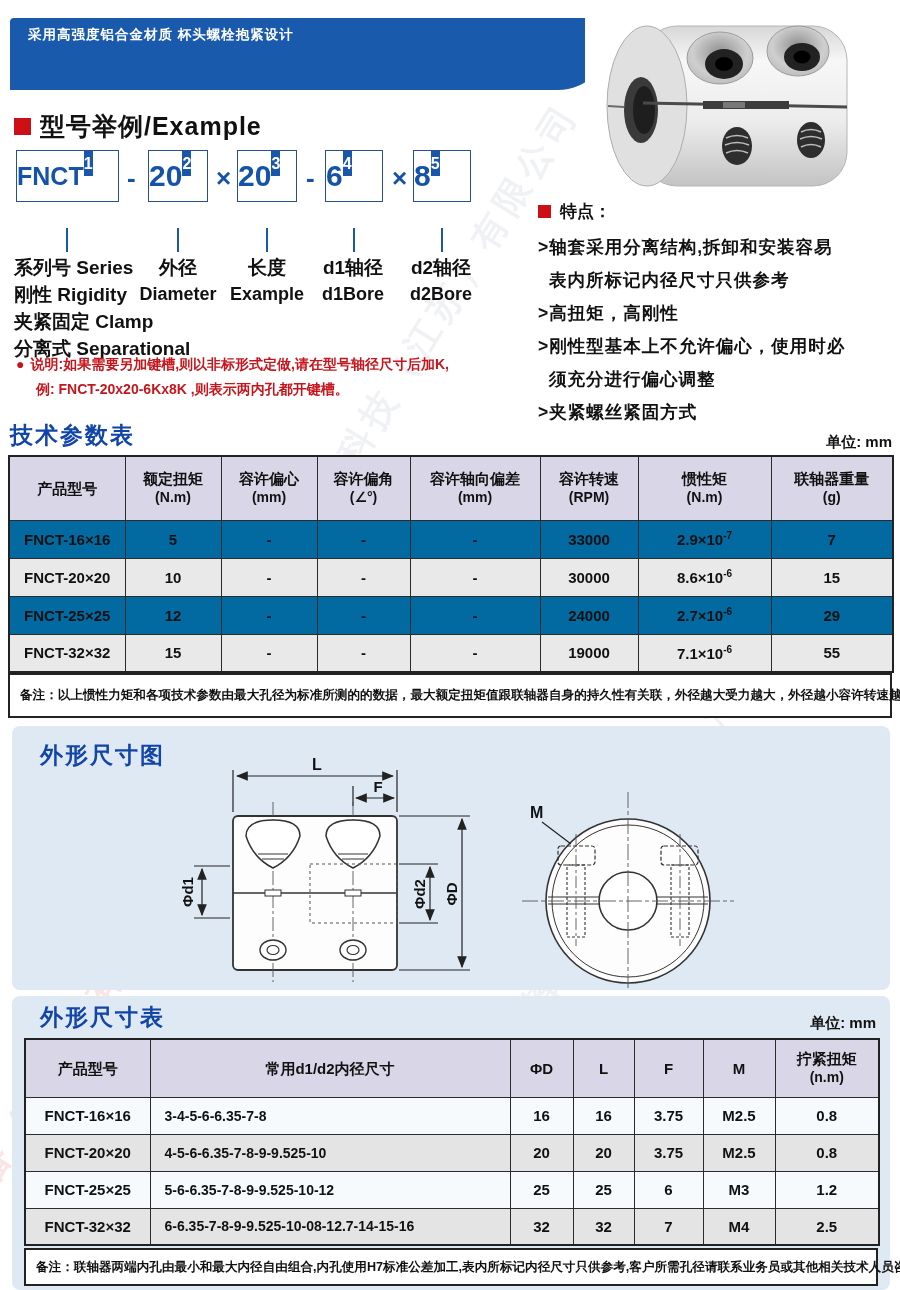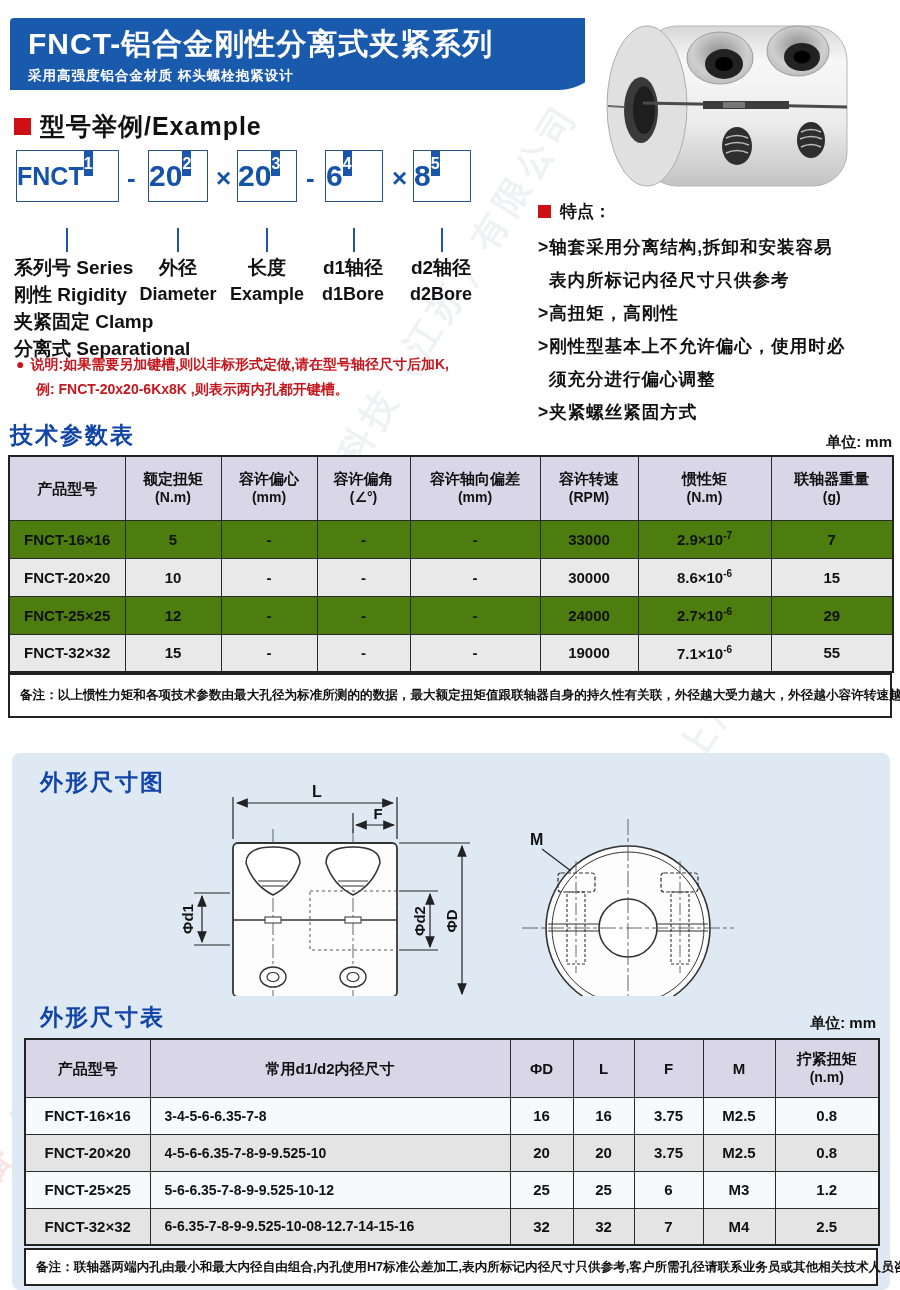--- a/index.html
+++ b/index.html
@@ -52,38 +52,38 @@
   .feat-head .red-sq { width:13px; height:13px; }
   .feat-head-text { font-size:17px; font-weight:bold; color:#111; }
   .feat-line { font-size:17.5px; font-weight:bold; color:#111; line-height:33px; letter-spacing:1px;}
   .feat-line.ind { padding-left:11px; }
 
   
   .blue-title { position:absolute; color:#1245a8; font-weight:bold; font-size:23px; letter-spacing:2px; z-index:5;}
   .unit { position:absolute; font-weight:bold; font-size:15px; color:#111; z-index:5; }
 
   
-  table { border-collapse:collapse; table-layout:fixed; z-index:5; position:absolute; background:#4d7c0f; }
+  table { border-collapse:collapse; table-layout:fixed; z-index:5; position:absolute; background:#0369a1; }
   th, td { border:1.5px solid #2b2b2b; text-align:center; vertical-align:middle;
            font-weight:bold; color:#111; overflow:hidden; }
   th { background:#d9d6e8; font-size:15px; line-height:19px; }
   th .h2 { font-size:14px; font-weight:bold; }
   .t-tech { left:8px; top:455px; width:884px; border:2px solid #222; }
   .t-tech th { height:64px; }
   .t-tech td { height:38px; font-size:15px; }
   .t-tech tr:nth-child(even) td { background:#e9e9e9; }
   sup { font-size:10px; }
 
   .notebox { position:absolute; border:2px solid #222; background:#fff; z-index:5;
              display:flex; align-items:center; padding:0 10px; font-weight:bold; font-size:12.6px;
              color:#111; white-space:nowrap; }
 
   
   .panel { position:absolute; left:12px; width:878px; background:#dfe9f4; border-radius:8px; z-index:2; }
-  .panel1 { top:753px; height:264px; }
+  .panel1 { top:726px; height:264px; }
   .panel2 { top:996px; height:294px; }
   .panel .blue-title { position:absolute; }
 
   .t-dim { left:12px; top:42px; width:854px; border:2px solid #222; }
   .t-dim th { height:58px; }
   .t-dim td { height:37px; font-size:15px; background:#f6fafd; }
   .t-dim tr:nth-child(even) td { background:#e4e4e4; }
   .t-dim td.bores { text-align:left; padding-left:14px; font-size:14px; }
 
   .dim-note { left:12px; top:252px; width:854px; height:38px; position:absolute; }
@@ -94,21 +94,20 @@
 <body>
 
 <div class="page">
 
   <div class="wm" style="left:120px; top:330px;">锋桦传动科技（江苏）有限公司</div>
   <div class="wm" style="left:330px; top:770px;">台湾锋桦传动设备（上海）有限公司</div>
   <div class="wm" style="left:40px; top:1060px;">锋桦传动科技（江苏）有限公司</div>
   <div class="wm pink" style="left:-330px; top:1120px;">台湾锋桦传动设备（上海）有限公司</div>
 
   <div class="hdr">
-    <div class="hdr-title">FNCT-铝合金刚性分离式夹紧系列</div>
     <div class="hdr-sub">采用高强度铝合金材质 杯头螺栓抱紧设计</div>
   </div>
 
   <div class="photo">
     <svg width="300" height="200" viewBox="0 0 300 200">
       <defs>
         <linearGradient id="bodyGrad" x1="0" y1="0" x2="0" y2="1">
           <stop offset="0" stop-color="#d7d7d7"></stop>
             <stop offset="0.22" stop-color="#f7f7f7"></stop>
           <stop offset="0.6" stop-color="#ececec"></stop>

